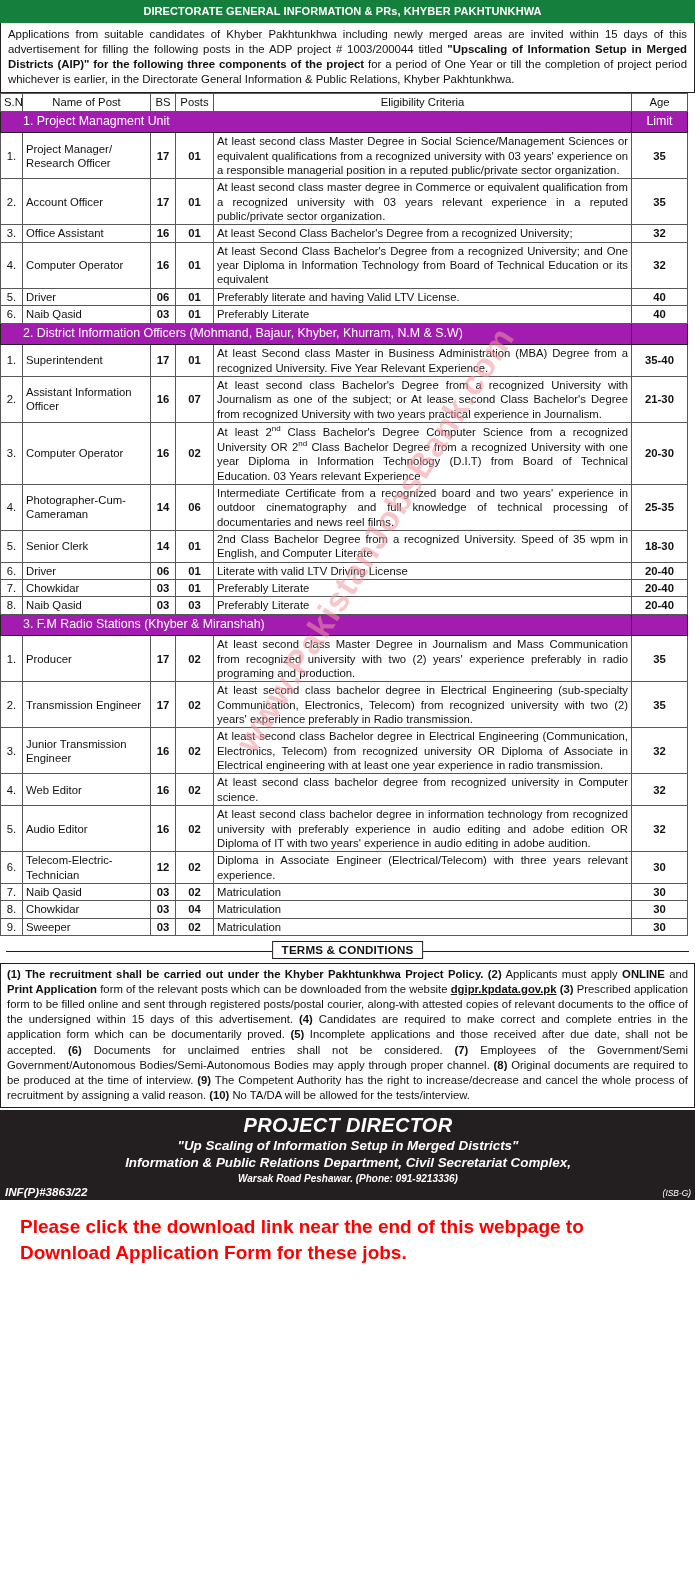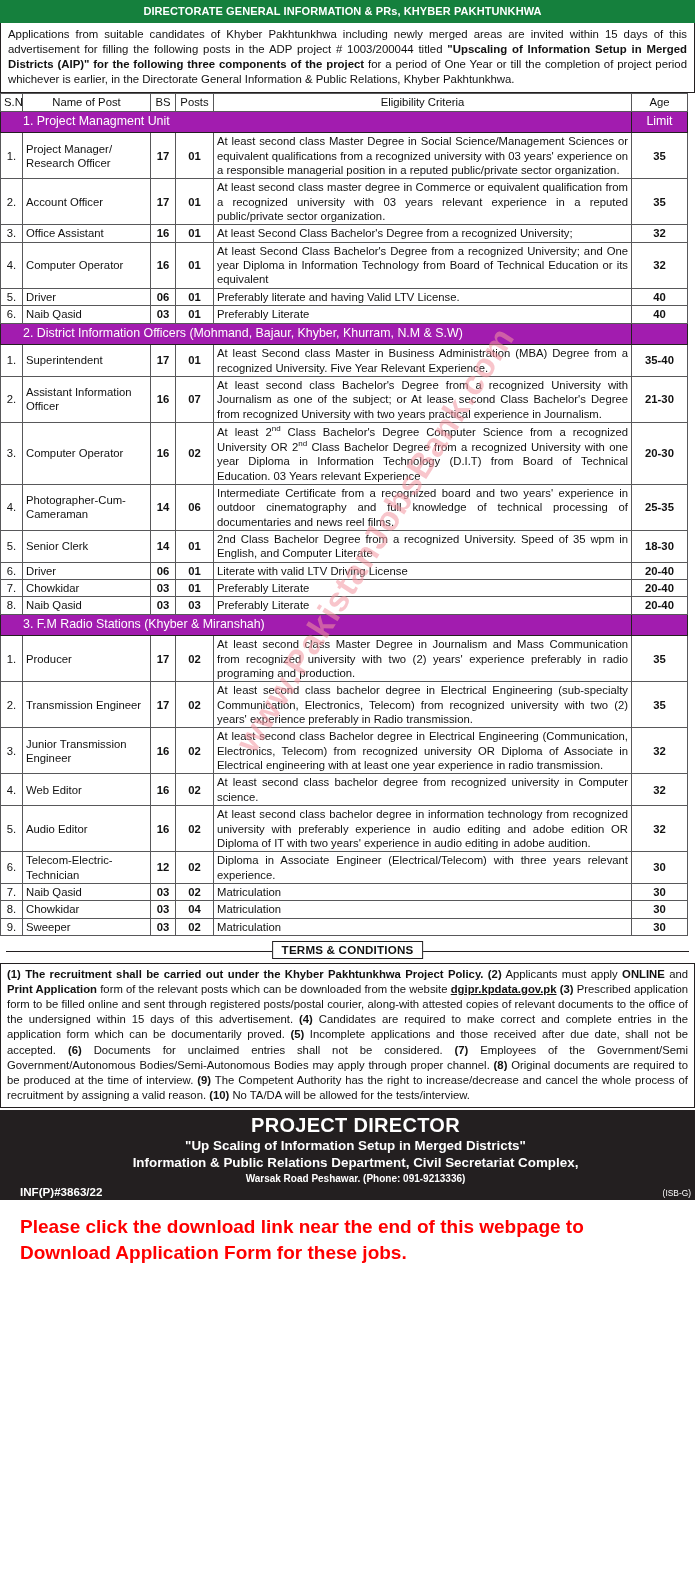--- a/index.html
+++ b/index.html
@@ -158,23 +158,24 @@
     text-justify: inter-word;
   }
   .terms-box b { font-weight: bold; }
   .terms-box u { text-decoration: underline; }
 
   
   .footer-band {
     background: #231f20;
     color: #ffffff;
     text-align: center;
-    padding: 4px 4px 2px 20px;
+    padding: 4px 4px 2px 5px;
     position: relative;
     margin-top: 2px;
+    font-style: italic;
   }
   .fd-title {
     font-size: 20px; font-weight: bold; letter-spacing: 0.3px;
     line-height: 1.15;
   }
   .fd-sub1 { font-size: 13.4px; font-weight: bold; line-height: 1.3; }
   .fd-sub2 { font-size: 13.4px; font-weight: bold; line-height: 1.3; }
   .fd-sub3 { font-size: 10px; font-weight: bold; line-height: 1.3; }
   .fd-bottom {
     display: flex;

